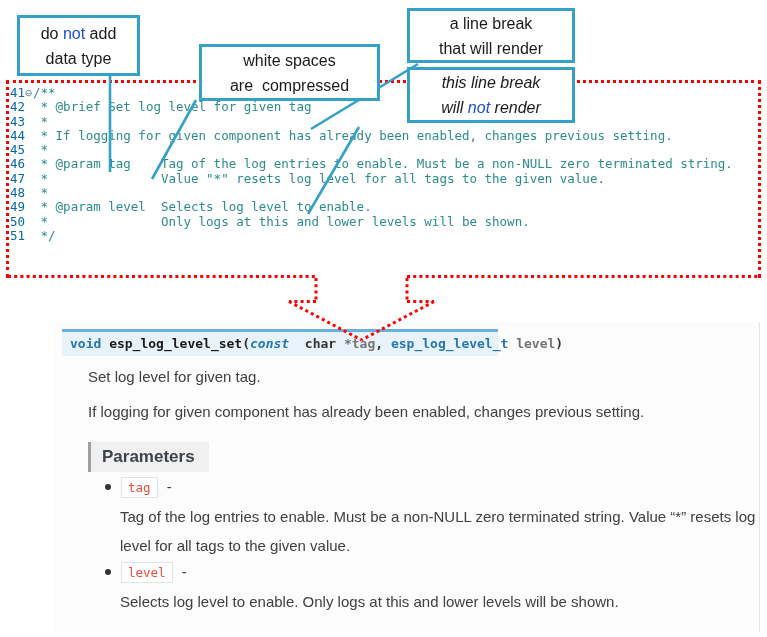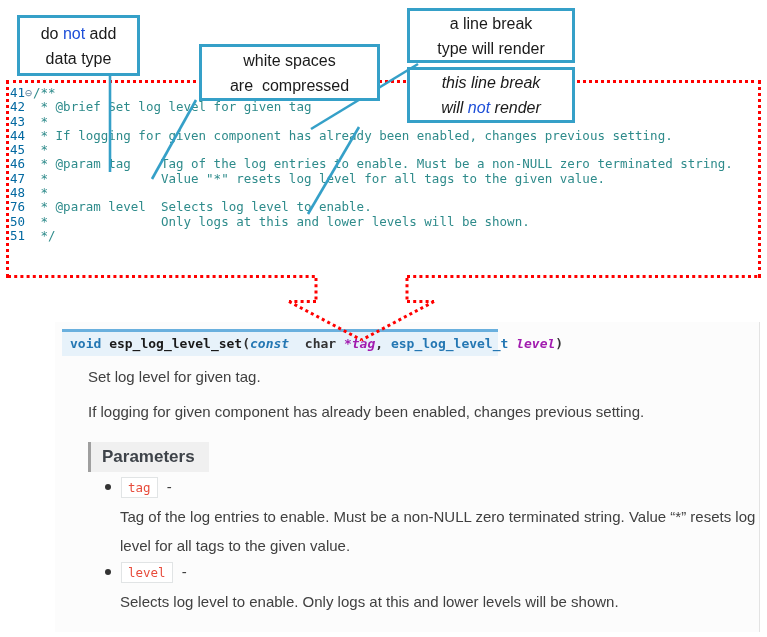--- a/index.html
+++ b/index.html
@@ -39,21 +39,21 @@
   
   #docs { position:absolute; left:55px; top:322px; width:705px; height:310px; z-index:2;
     background:#fcfcfc; border-right:1px solid #e3e3e3; color:#404040; }
   #sigbar { position:absolute; left:7px; top:7px; width:436px; height:27px;
     background:#e7f2fa; border-top:3px solid #6ab0de; padding:4px 0 0 8px;
     font-family:"DejaVu Sans Mono", monospace; font-size:13px; font-weight:bold; white-space:pre; }
   .sg-kw  { color:#2477b3; }
   .sg-kwi { color:#2477b3; font-style:italic; }
   .sg-name{ color:#1a1a1a; }
   .sg-pl  { color:#333333; }
-  .sg-it  { color:#a21caf; font-style:italic; }
+  .sg-it  { color:#737373; }
   .dpara { position:absolute; left:33px; font-size:15px; color:#404040;text-align:center; }
   #dpara-1 { top:46px; }
   #dpara-2 { top:81px; }
   #params-label { position:absolute; left:33px; top:120px; background:#f0f0f0;
     border-left:3px solid #9f9f9f; padding:5px 14px 5px 11px; font-size:17px;
     font-weight:bold; color:#3e4349; }
   .pitem { position:absolute; left:50px; width:648px; }
   .pitem:nth-of-type(1) { top:156px; }
   .pitem:nth-of-type(2) { top:241px; }
   .bullet { display:inline-block; width:6px; height:6px; border-radius:50%;
@@ -98,21 +98,21 @@
       </div>
       <div class="cl">
         <span class="ln">47</span>
         <span class="ct"><span class="cm"> *               Value "*" resets log level for all tags to the given value.</span></span>
       </div>
       <div class="cl">
         <span class="ln">48</span>
         <span class="ct"><span class="cm"> *</span></span>
       </div>
       <div class="cl">
-        <span class="ln">76</span>
+        <span class="ln">49</span>
         <span class="ct"><span class="cm"> * @param level  Selects log level to enable.</span></span>
       </div>
       <div class="cl">
         <span class="ln">50</span>
         <span class="ct"><span class="cm"> *               Only logs at this and lower levels will be shown.</span></span>
       </div>
       <div class="cl">
         <span class="ln">51</span>
         <span class="ct"><span class="cm"> */</span></span>
       </div>
@@ -142,21 +142,21 @@
   <div class="callout" id="callout-1">
     <div class="line"><span>do </span><span class="red-word">not</span><span> add</span></div>
     <div class="line">data type</div>
   </div>
   <div class="callout" id="callout-2">
     <div class="line">white spaces</div>
     <div class="line">are  compressed</div>
   </div>
   <div class="callout" id="callout-3">
     <div class="line">a line break</div>
-    <div class="line">type will render</div>
+    <div class="line">that will render</div>
   </div>
   <div class="callout" id="callout-4">
     <div class="line">this line break</div>
     <div class="line"><span>will </span><span class="red-word">not</span><span> render</span></div>
   </div>
 
   <div id="docs">
     <div id="sigbar"><span class="sg-kw">void </span><span class="sg-name">esp_log_level_set</span><span class="sg-pl">(</span><span class="sg-kwi">const</span><span class="sg-pl">  char </span><span class="sg-it">*tag</span><span class="sg-pl">, </span><span class="sg-kw">esp_log_level_t </span><span class="sg-it">level</span><span class="sg-pl">)</span></div>
     <div class="dpara" id="dpara-1">Set log level for given tag.</div>
     <div class="dpara" id="dpara-2">If logging for given component has already been enabled, changes previous setting.</div>

